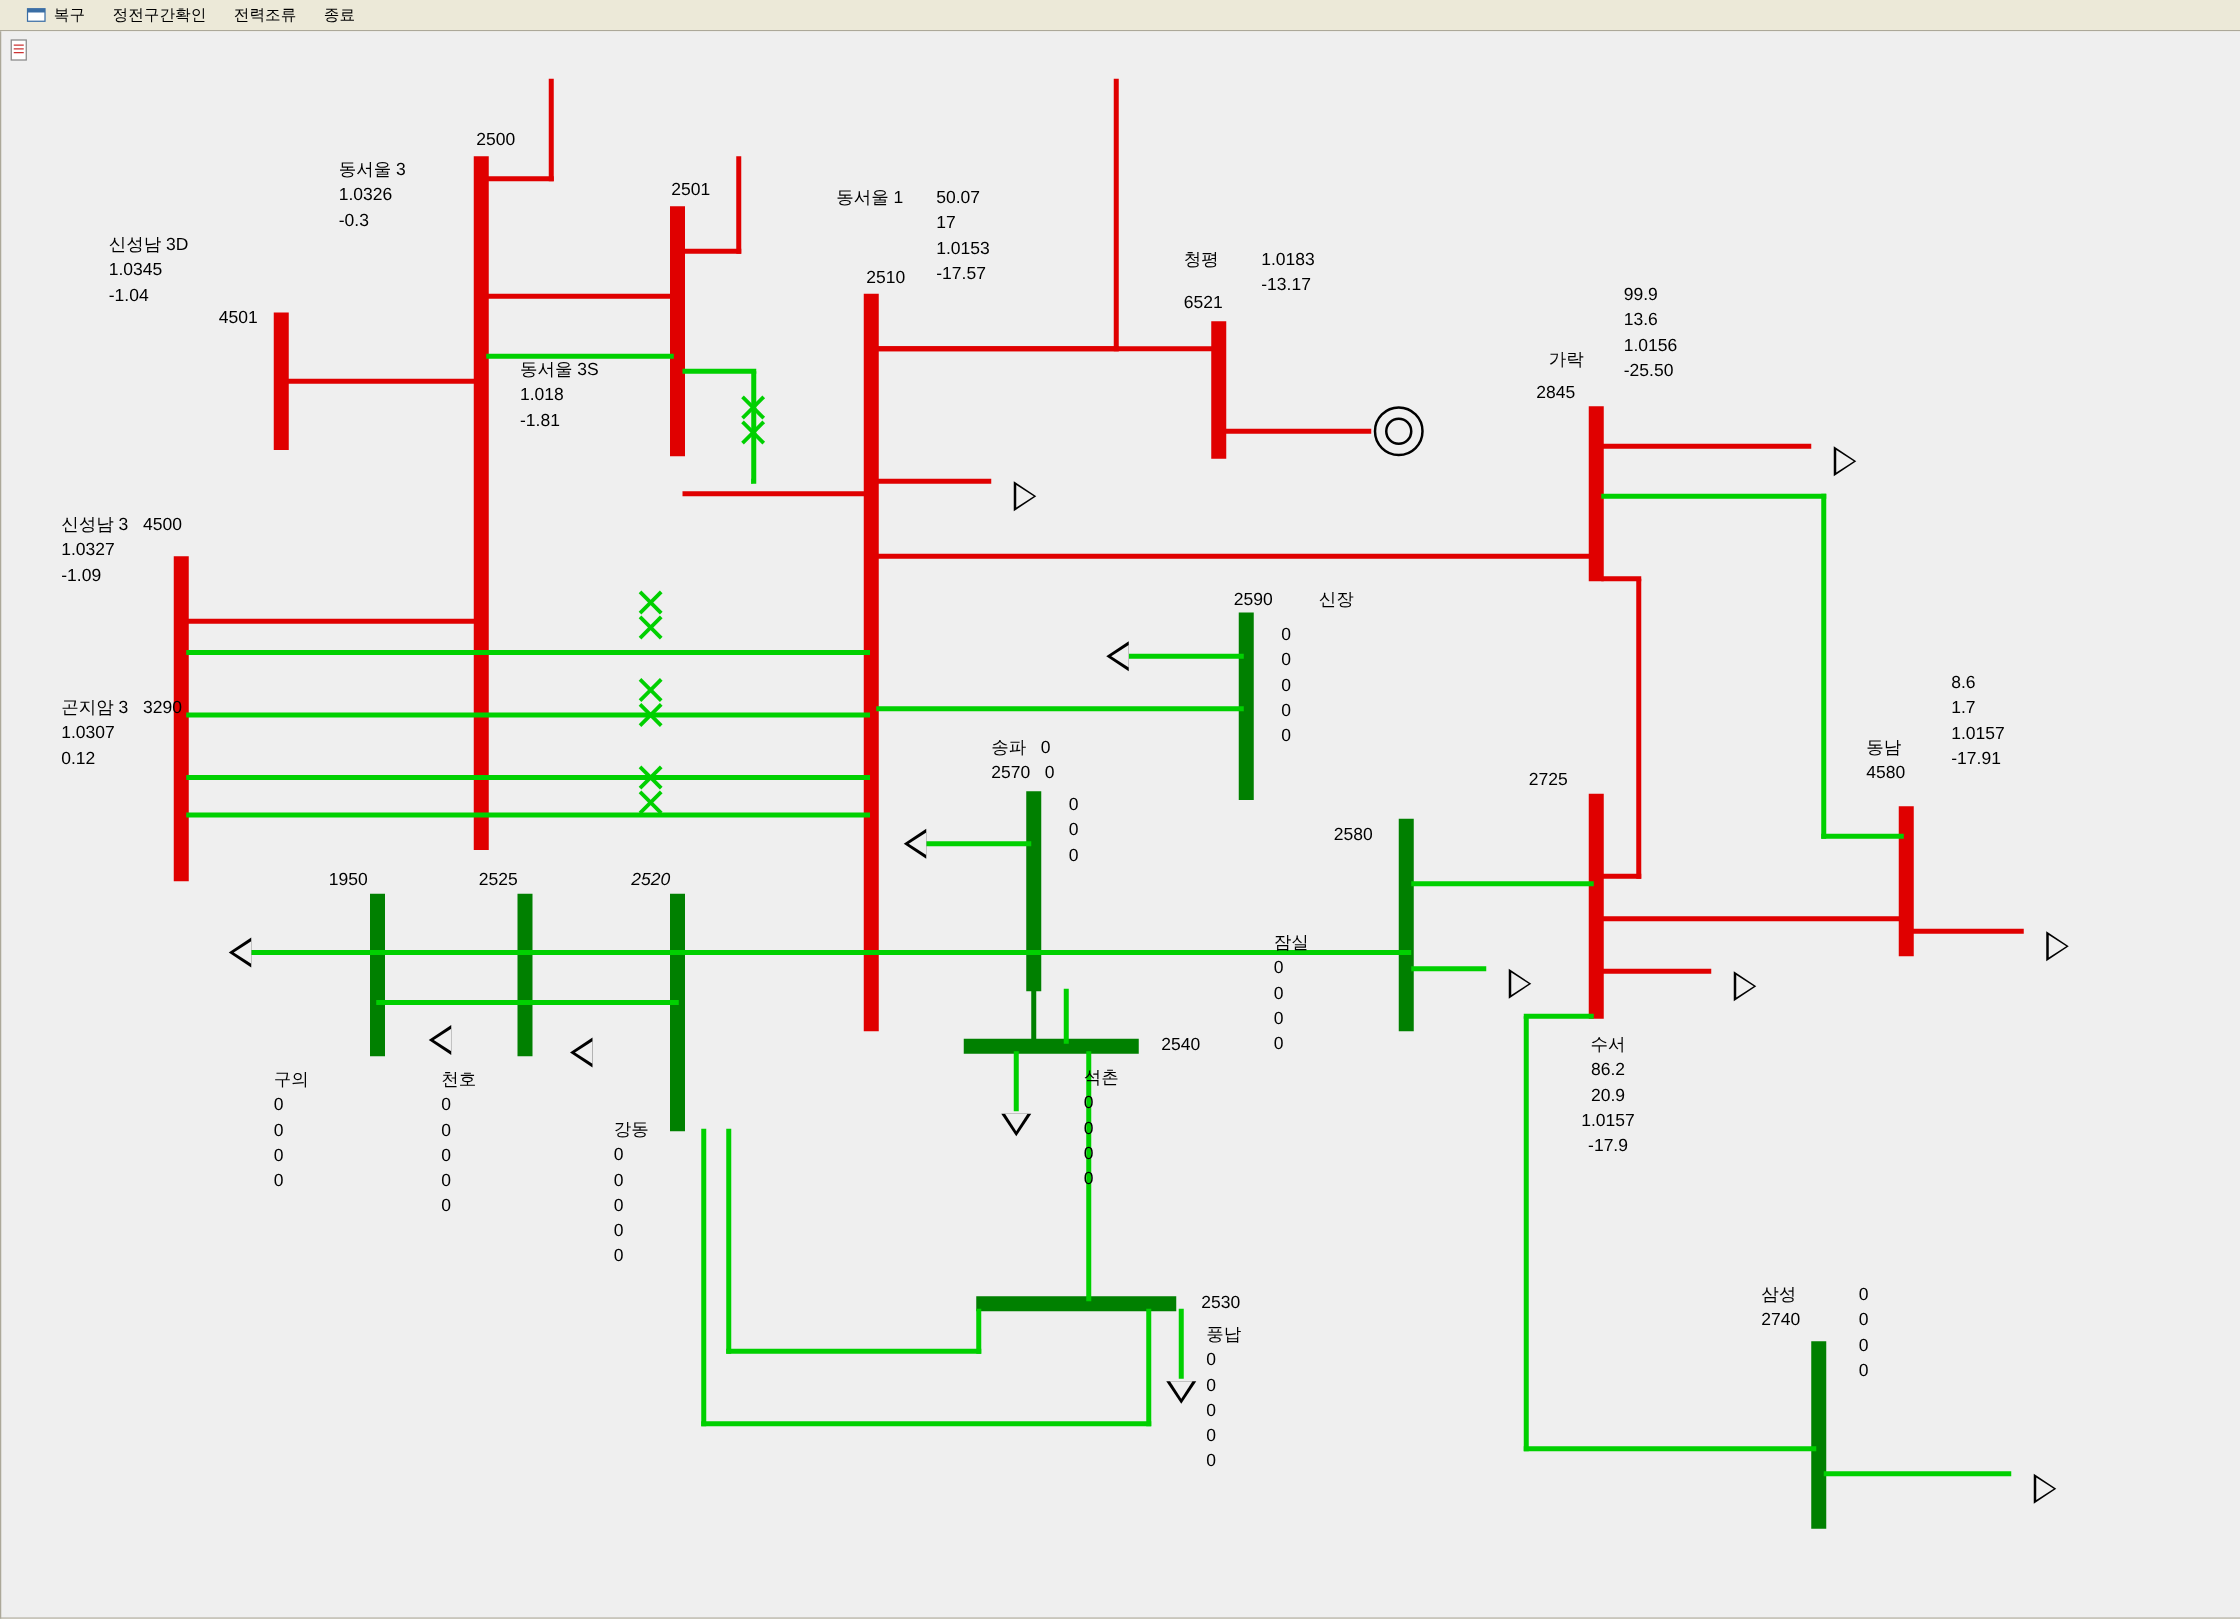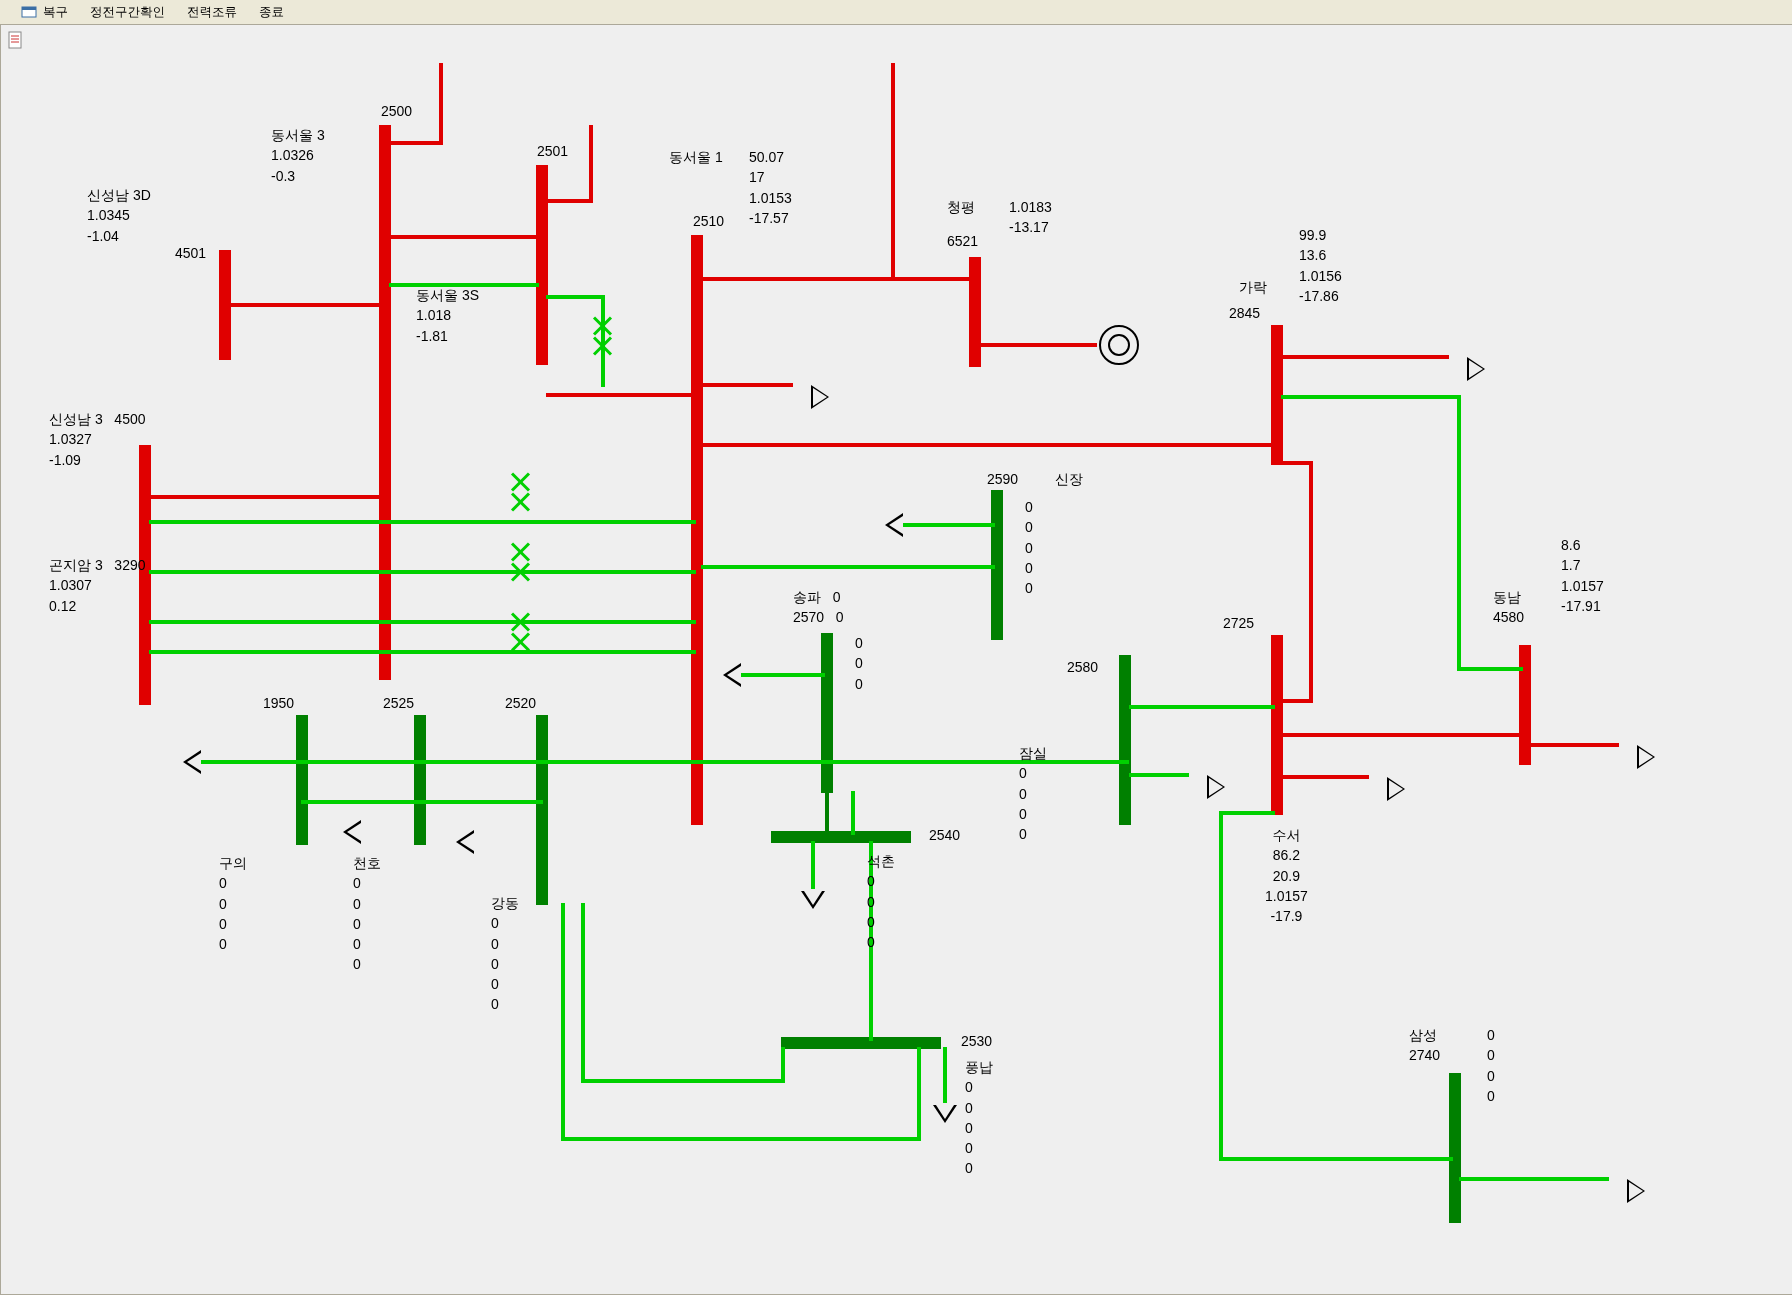--- a/index.html
+++ b/index.html
@@ -251,21 +251,21 @@
     <div>1.0183</div>
     <div>-13.17</div>
   </div>
 
   <div class="lbl" style="left:1228px;top:252px;margin-left:10px;">가락</div>
   <div class="lbl" style="left:1228px;top:278px;">2845</div>
   <div class="lbl" style="left:1298px;top:200px;">
     <div>99.9</div>
     <div>13.6</div>
     <div>1.0156</div>
-    <div>-17.86</div>
+    <div>-25.50</div>
   </div>
 
   <div class="lbl" style="left:1054px;top:444px;">신장</div>
   <div class="lbl" style="left:986px;top:444px;">2590</div>
   <div class="lbl" style="left:1024px;top:472px;">
     <div>0</div>
     <div>0</div>
     <div>0</div>
     <div>0</div>
     <div>0</div>
@@ -322,21 +322,21 @@
   <div class="lbl" style="left:382px;top:668px;">2525</div>
   <div class="lbl" style="left:352px;top:828px;">
     <div>천호</div>
     <div>0</div>
     <div>0</div>
     <div>0</div>
     <div>0</div>
     <div>0</div>
   </div>
 
-  <div class="lbl" style="left:504px;top:668px;">2520</div>
+  <div class="lbl" style="left:504px;top:668px;font-style:italic;">2520</div>
   <div class="lbl" style="left:490px;top:868px;">
     <div>강동</div>
     <div>0</div>
     <div>0</div>
     <div>0</div>
     <div>0</div>
     <div>0</div>
   </div>
 
   <div class="lbl" style="left:928px;top:800px;">2540</div>

